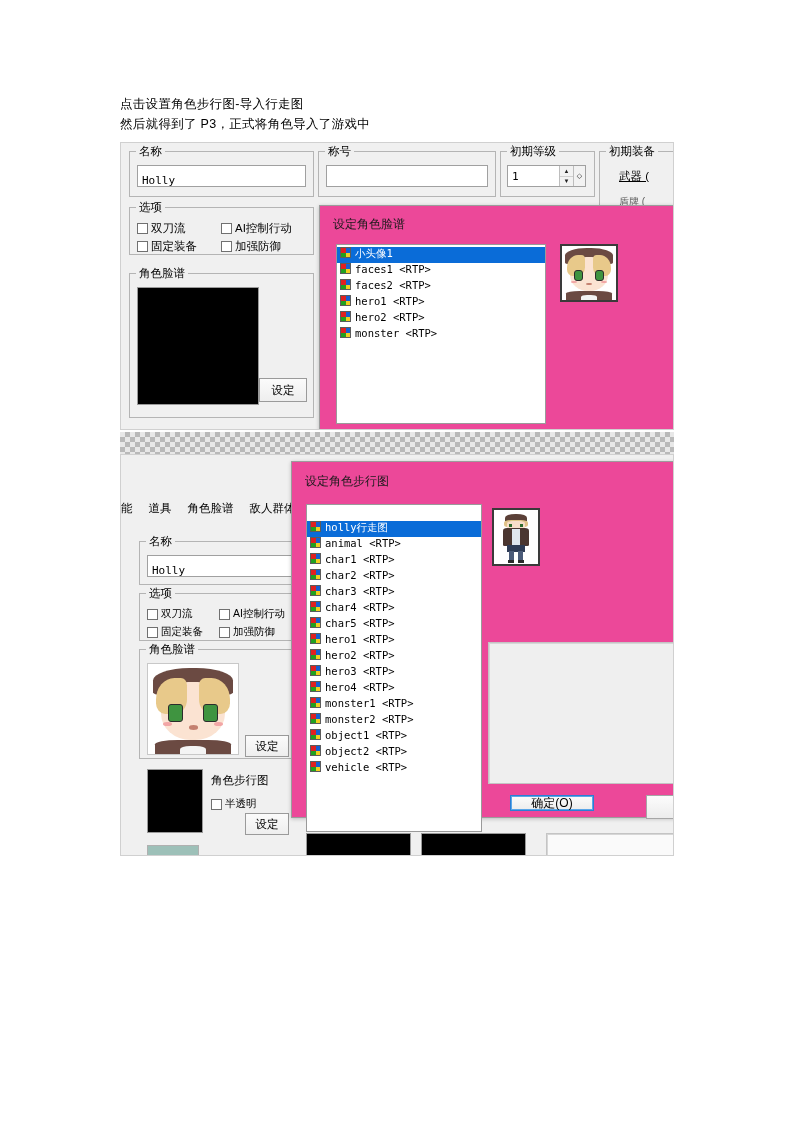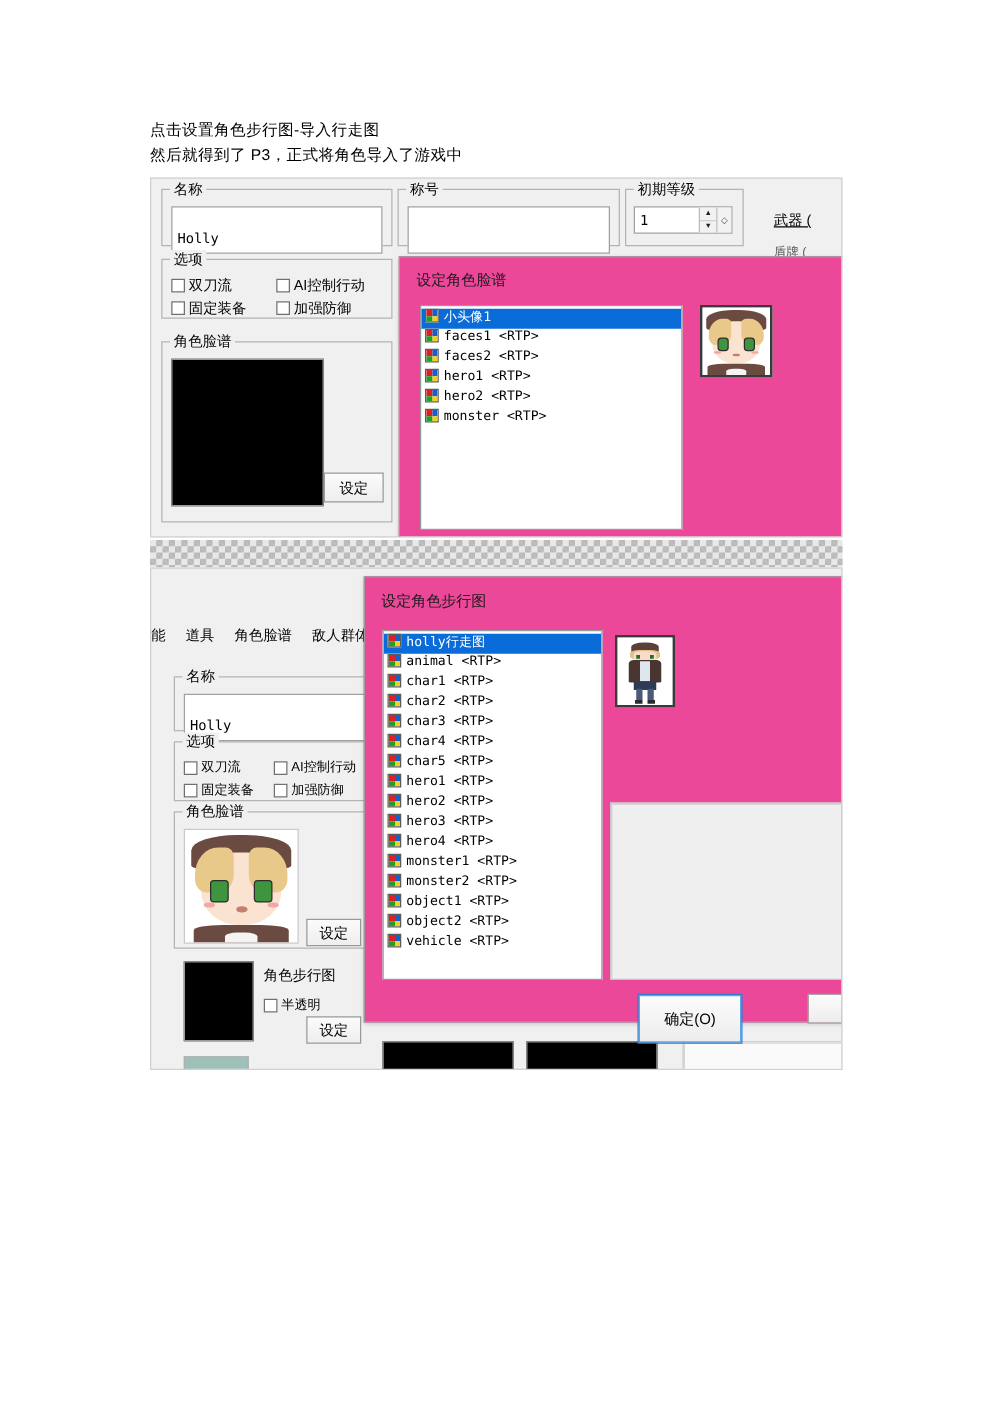--- a/index.html
+++ b/index.html
@@ -45,21 +45,21 @@
     left: 6px;
     white-space: nowrap;
   }
   .tfield {
     position: absolute;
     background: #fff;
     border: 1px solid #a0a0a0;
     font-family: "DejaVu Sans Mono", monospace;
     font-size: 11px;
     color: #000;
-    padding: 18px 4px;
+    padding: 8px 4px;
     line-height: 14px;
     overflow: hidden;
     white-space: nowrap;
   }
   .cbx-row {
     position: absolute;
     display: flex;
     align-items: center;
     gap: 3px;
     font-size: 11.5px;
@@ -310,20 +310,23 @@
   </div>
   <div class="spin" style="left:386px; top:22px; width:79px; height:22px;">
     <div class="val">1</div>
     <div class="arrows">
       <span>▲</span>
       <span>▼</span>
     </div>
     <div class="extra">◇</div>
   </div>
 
+  <div class="grp" style="left:478px; top:8px; width:105px; height:72px;">
+    <span class="grp-title">初期装备</span>
+  </div>
   <div class="plainlabel" style="left:498px; top:26px;text-decoration:underline;">武器 (</div>
   <div class="plainlabel" style="left:498px; top:52px; color:#606060; font-size:10px;">盾牌 (</div>
 
   <div class="grp" style="left:8px; top:64px; width:185px; height:48px;">
     <span class="grp-title">选项</span>
   </div>
   <div class="cbx-row" style="left:16px; top:78px;">
     <span class="cbx"></span>
     <span>双刀流</span>
   </div>
@@ -489,21 +492,21 @@
   <div style="position:absolute; left:26px; top:390px; width:52px; height:12px; background:#9dc0b8; border:1px solid #b0b0b0;"></div>
   <div class="plainlabel" style="left:90px; top:404px; color:#555;">战斗图</div>
 
   <div class="blackbox" style="left:185px; top:378px; width:105px; height:28px;"></div>
   <div class="blackbox" style="left:300px; top:378px; width:105px; height:28px;"></div>
   <div class="panel-sunken" style="left:425px; top:378px; width:128px; height:28px; background:#fafafa;"></div>
 
   <div class="dlg" style="left:170px; top:6px; width:430px; height:357px;">
     <div class="dlg-title" style="top:11px;">设定角色步行图</div>
 
-    <div class="listbox" style="left:14px; top:42px; width:176px; height:280px; padding-top:2px;">
+    <div class="listbox" style="left:14px; top:42px; width:176px; height:328px; padding-top:16px;">
       <div class="li sel">
         <span class="ficon">
             <i></i>
             <i></i>
             <i></i>
             <i></i>
           </span>
         <span>holly行走图</span>
       </div>
       <div class="li">
@@ -655,16 +658,16 @@
           <div class="s-skirt"></div>
         <div class="s-legL"></div>
           <div class="s-legR"></div>
         <div class="s-shoeL"></div>
           <div class="s-shoeR"></div>
       </div>
     </div>
     <div class="panel-sunken" style="left:196px; top:42px; width:230px; height:129px; z-index:-1;"></div>
     <div class="panel-sunken" style="left:196px; top:180px; width:230px; height:142px;"></div>
 
-    <div class="dlg-btn default" style="left:218px; top:333px; width:84px; height:40px;">确定(O)</div>
+    <div class="dlg-btn default" style="left:218px; top:333px; width:84px; height:16px;">确定(O)</div>
     <div class="dlg-btn" style="left:310px; top:333px; width:84px; height:24px;margin-left:44px;">取消</div>
   </div>
 </div>
 
 </body></html>

